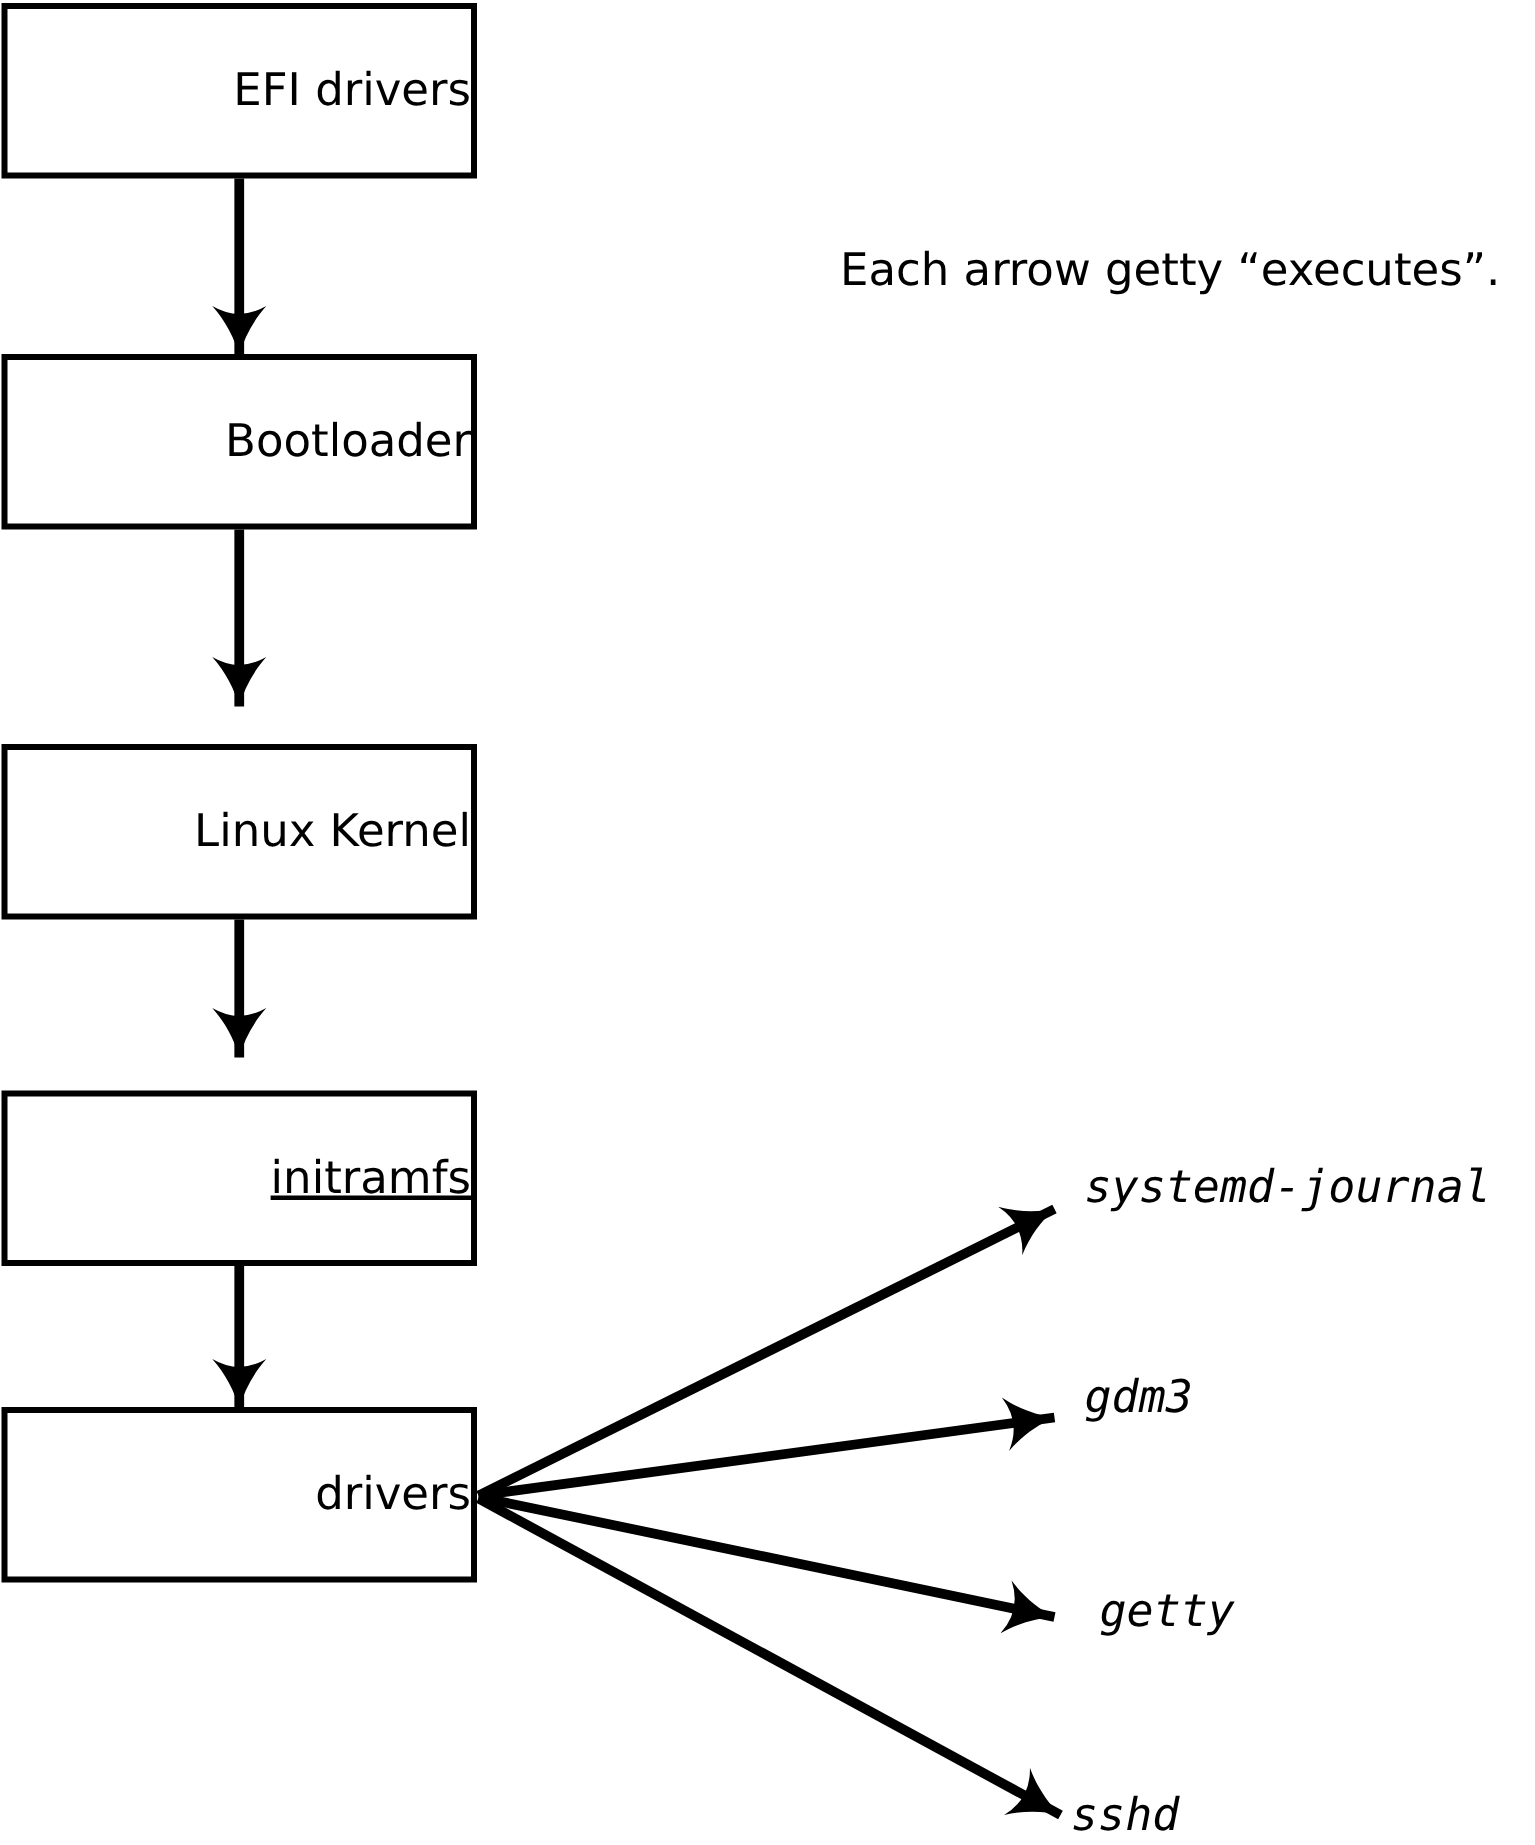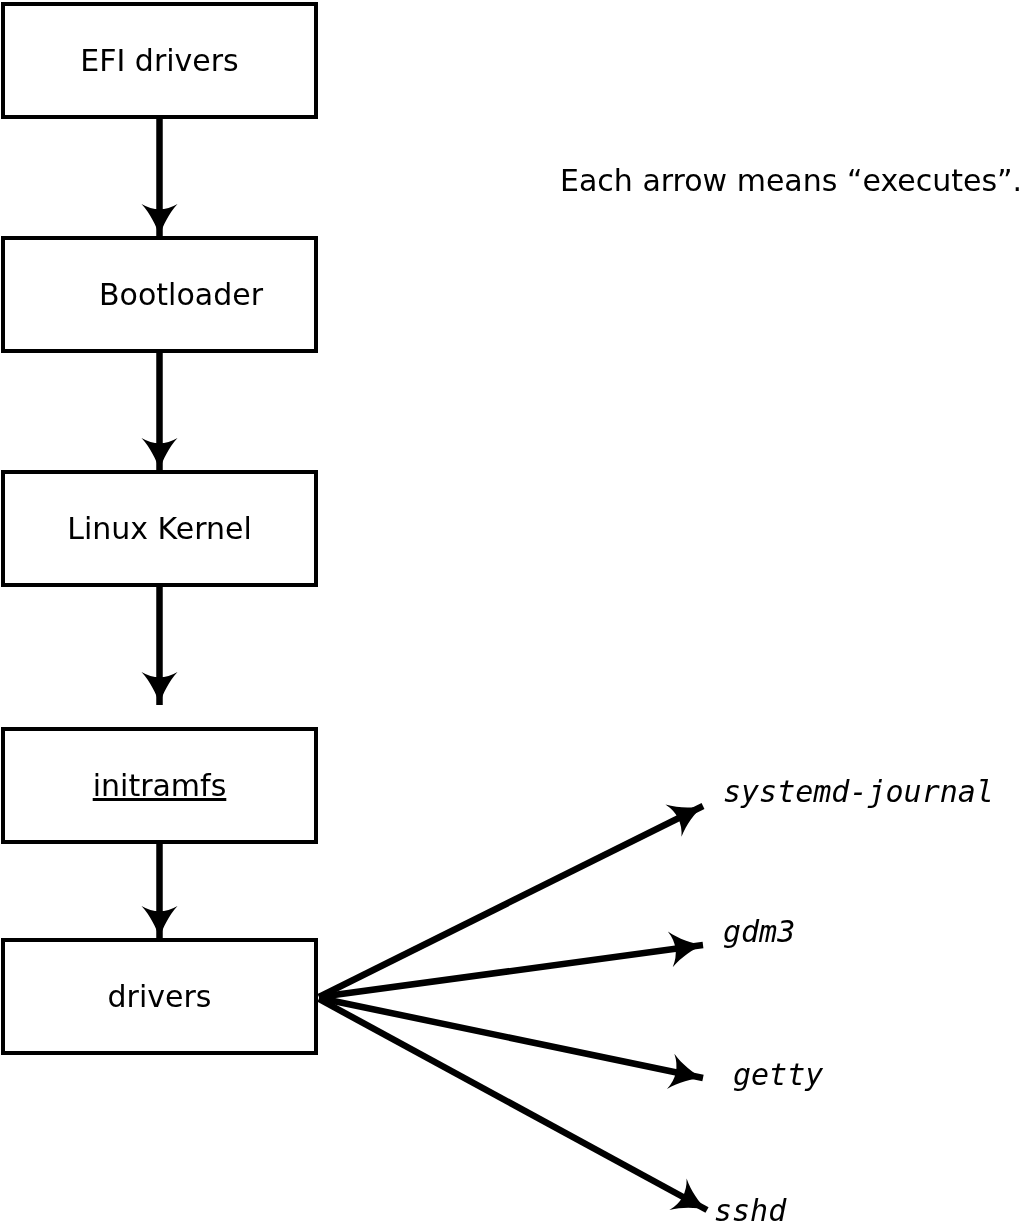--- a/index.html
+++ b/index.html
@@ -27,21 +27,21 @@
   .node-box {
     position: absolute;
     left: 1px;
     width: 317px;
     height: 117px;
     box-sizing: border-box;
     border: 4px solid #000000;
     background: #ffffff;
     display: flex;
     align-items: center;
-    justify-content: center;
+    justify-content: flex-end;
     font-size: 30px;
     line-height: 30px;
   }
   .caption {
     position: absolute;
     left: 560px;
     top: 166px;
     font-size: 30px;
     line-height: 30px;
     white-space: nowrap;
@@ -53,21 +53,21 @@
     line-height: 30px;
     white-space: nowrap;
     font-style: italic;
   }
   .leaf-systemd-journal { left: 723px; top: 777px; }
   .leaf-gdm3            { left: 723px; top: 917px; }
   .leaf-getty           { left: 721px; top: 1060px; margin-left: 12px; }
   .leaf-sshd            { left: 714px; top: 1196px; }
   .box-efi        { top: 2px; }
   .box-bootloader { top: 236px; padding-left: 43px; }
-  .box-kernel     { top: 470px; }
+  .box-kernel     { top: 496px; }
   .box-initramfs  { top: 727px; text-decoration: underline; }
   .box-systemd    { top: 938px; }
   line.conn {
     stroke: #000000;
     stroke-width: 6.5;
   }
 </style>
 </head>
 <body>
 
@@ -100,20 +100,20 @@
   <div class="node-box box-kernel">
     <span>Linux Kernel</span>
   </div>
   <div class="node-box box-initramfs">
     <span>initramfs</span>
   </div>
   <div class="node-box box-systemd">
     <span>drivers</span>
   </div>
 
-  <div class="caption">Each arrow means “executes”.</div>
+  <div class="caption">Each arrow getty “executes”.</div>
 
   <div class="leaf-label leaf-systemd-journal">systemd-journal</div>
   <div class="leaf-label leaf-gdm3">gdm3</div>
   <div class="leaf-label leaf-getty">getty</div>
   <div class="leaf-label leaf-sshd">sshd</div>
 
 </div>
 
 </body></html>

